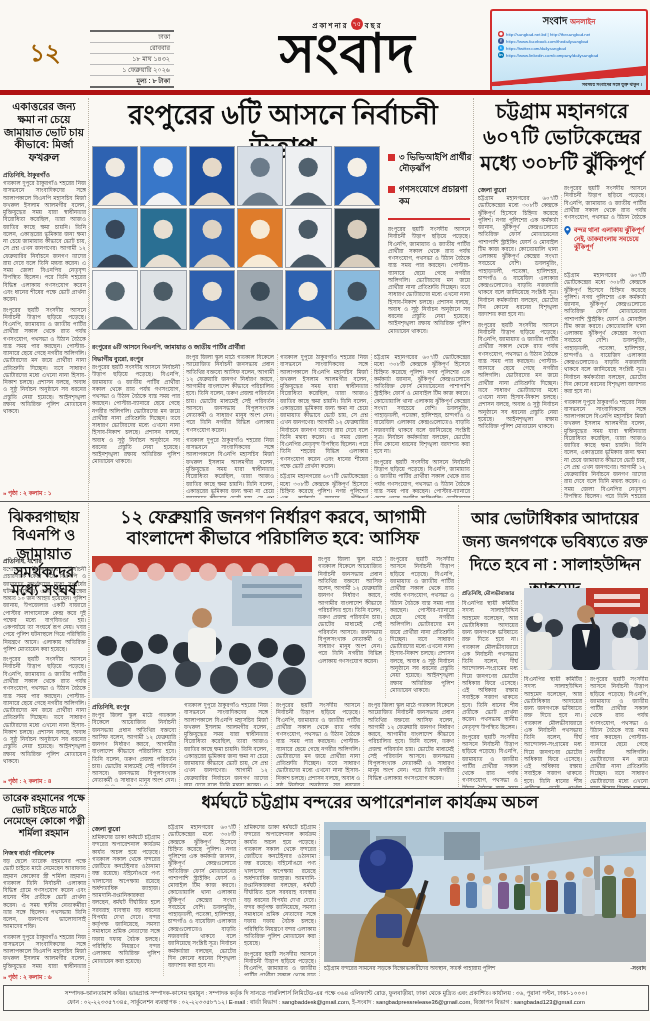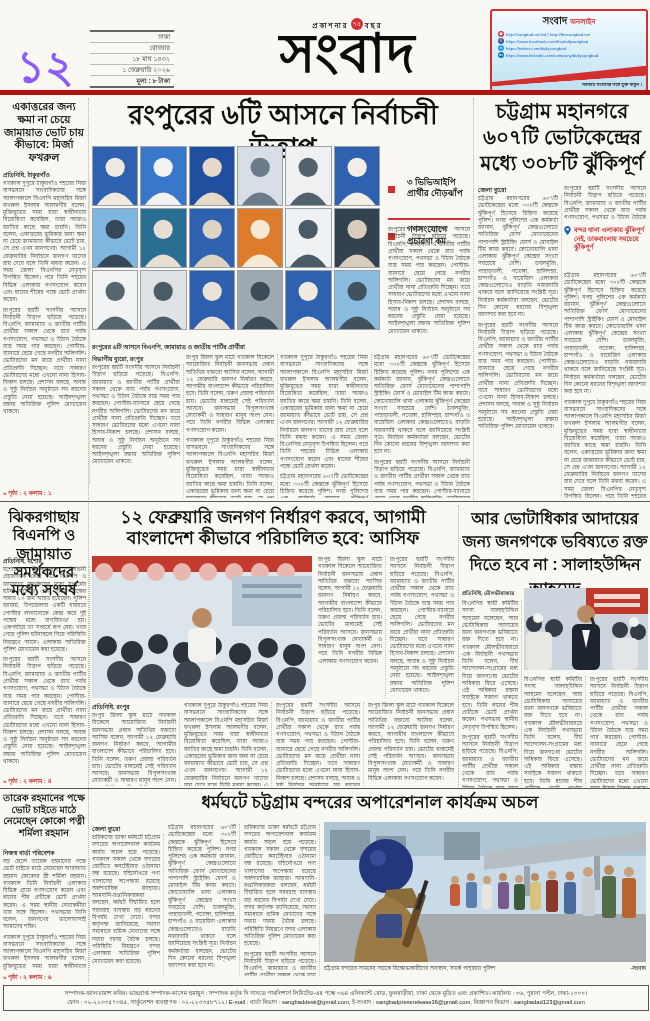--- a/index.html
+++ b/index.html
@@ -9,21 +9,21 @@
   .ctr{text-align:center;}
   .hl{font-weight:bold;color:#101010;line-height:1.22;}
   .col{font-size:5.6px;line-height:1.3;text-align:justify;color:#3c3c3c;
        overflow:hidden;border-right:1px dotted #c9c2b4;padding-right:3px;}
   .col p{margin:0 0 3px 0;}
   .byline{font-size:6px;font-weight:bold;color:#1c1c1c;overflow:hidden;white-space:nowrap;}
   .cont{font-size:6px;font-weight:bold;color:#c62828;white-space:nowrap;}
   .vdiv{border-left:1px dotted #b9b2a4;width:0;}
   .hrule{background:#5a5a5a;height:1px;}
   
-  .pagenum{font-size:44px;font-weight:bold;color:#8b5cf6;}
+  .pagenum{font-size:24px;font-weight:bold;color:#a16207;}
   .datebox{border-top:2px solid #666;border-bottom:2px solid #666;}
   .date-row{font-size:6.4px;color:#333;text-align:right;padding:1px 4px 1px 0;
             border-bottom:1px solid #bbb;height:8px;line-height:8px;}
   .date-row:last-child{border-bottom:none;font-weight:bold;}
   .masthead{font-family:"Liberation Serif", serif;font-weight:900;font-size:54px;
             line-height:1;color:#0c0c0c;letter-spacing:1px;}
   .tagline{font-size:7px;font-weight:bold;color:#111;letter-spacing:2px;}
   .num-badge{display:inline-block;background:#d32f2f;color:#fff;border-radius:50%;
              width:12px;height:12px;line-height:12px;font-size:6.5px;text-align:center;
              letter-spacing:0;vertical-align:middle;margin:0 2px;}
@@ -40,21 +40,21 @@
   .ob-swoosh{position:absolute;left:-8px;bottom:9px;width:170px;height:10px;background:#d32f2f;
              transform:rotate(-4deg);clip-path:polygon(0 60%,100% 0,100% 100%,0 100%);}
   .ob-foot{position:absolute;bottom:1px;left:0;right:4px;font-size:4.4px;color:#222;
            text-align:right;font-weight:bold;}
   .redrule{background:#b01212;}
   
   .pgrid{display:grid;grid-template-columns:repeat(6,1fr);grid-auto-rows:60px;gap:2px;}
   .portrait{position:relative;overflow:hidden;border:1px solid #9aa0a8;}
   .portrait svg{position:absolute;inset:0;width:100%;height:100%;}
   .caption{font-size:6px;font-weight:bold;color:#222;overflow:hidden;white-space:nowrap;}
-  .subhead-item{display:flex;gap:12px;align-items:center;margin-bottom:10px;margin-top:25px;}
+  .subhead-item{display:flex;gap:4px;align-items:flex-start;margin-bottom:10px;}
   .red-sq{width:7px;height:7px;background:#d32f2f;flex:0 0 7px;margin-top:2px;}
   .subhead-item .txt{font-size:8.6px;font-weight:bold;line-height:1.3;color:#101010;}
   .callout{display:flex;gap:3px;}
   .pin-icon{width:7px;height:9px;flex:0 0 7px;}
   .callout .txt{font-size:6.4px;font-weight:bold;color:#c62828;line-height:1.35;}
   .photo{overflow:hidden;background:#cfd6dc;}
   .photo svg{display:block;width:100%;height:100%;}
   .pcap{font-size:5.6px;color:#333;display:flex;justify-content:space-between;}
   .pcap .credit{font-weight:bold;}
   .footerbox{border:1px solid #555;font-size:5.8px;color:#222;text-align:center;

